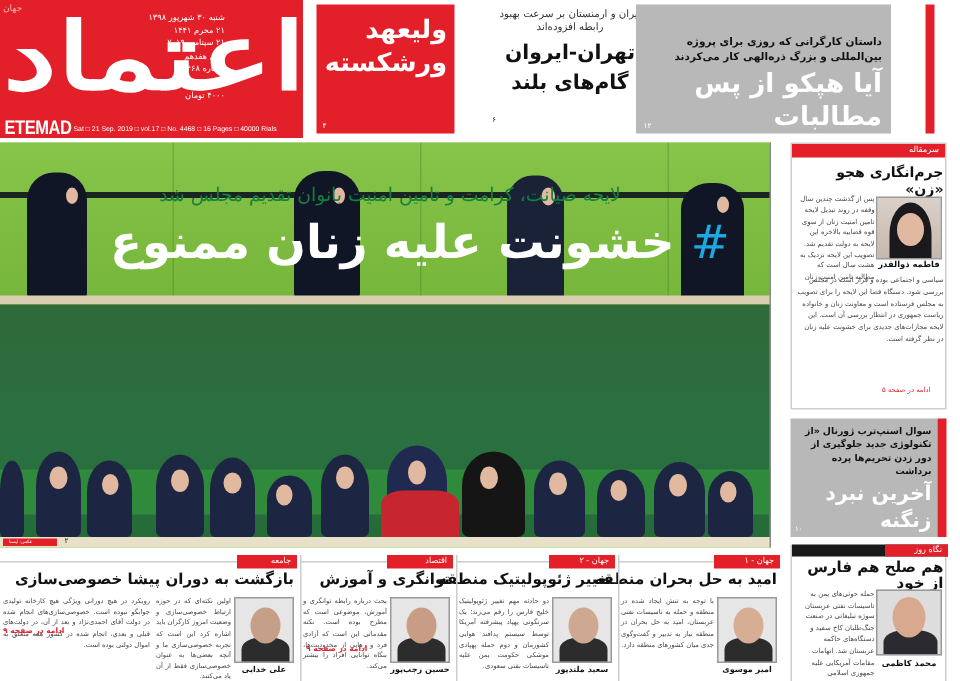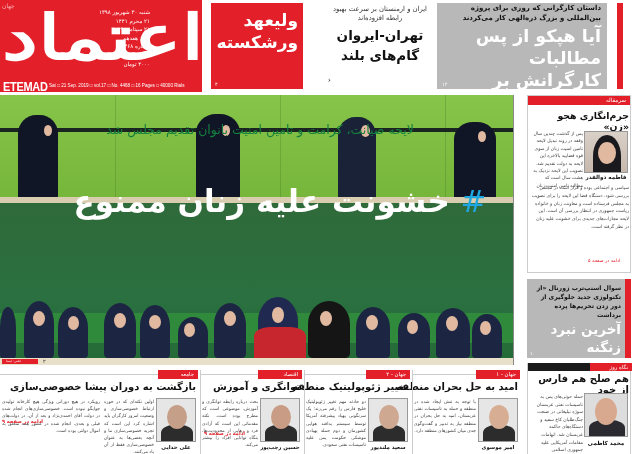--- a/index.html
+++ b/index.html
@@ -23,21 +23,21 @@
   #topbox-red .head { font-size: 17px; font-weight: bold; line-height: 22px; margin-top: 2px; }
   #topbox-red .pg { left: 4px; bottom: 2px; font-size: 5px; }
 
   
   #topbox-white { left: 306px; top: 3px; width: 108px; height: 86px; color: #111; padding: 2px 2px; text-align: center; margin-left: 20px; }
   #topbox-white .kicker { font-size: 6.8px; line-height: 9px; color: #333; }
   #topbox-white .head { font-size: 13.5px; font-weight: bold; line-height: 20px; margin-top: 2px; }
   #topbox-white .pg { left: 2px; bottom: 6px; font-size: 5px; color: #333; }
 
   
-  #topbox-gray { left: 424px; top: 3px; width: 170px; height: 86px; background: #b9b8b8; padding: 0 6px; margin-left: 13px; }
+  #topbox-gray { left: 424px; top: 3px; width: 170px; height: 86px; background: #b9b8b8; padding: 20px 6px; }
   #topbox-gray-bar { left: 617px; top: 3px; width: 6px; height: 86px; background: #e3202a; }
   #topbox-gray .kicker { font-size: 7px; font-weight: bold; line-height: 10px; color: #111; }
   #topbox-gray .head { font-size: 17.5px; font-weight: bold; line-height: 22px; color: #fff; margin-top: 2px; }
   #topbox-gray .pg { left: 5px; bottom: 2px; font-size: 5px; color: #fff; }
 
   
   #photo-panel { left: 0; top: 95px; width: 514px; height: 270px; background: #7bbd3e; overflow: hidden; border-right: 1px solid #888; }
   #photo-wall { left: 0; top: 0; width: 514px; height: 103px; background: linear-gradient(180deg,#86c44a 0%,#76b63a 100%); }
   #photo-rail { left: 0; top: 33px; width: 514px; height: 4px; background: #1a2420; }
   .panel-line { top: 0; width: 1px; height: 103px; background: rgba(60,100,30,0.25); }
@@ -45,21 +45,21 @@
   #photo-lower { left: 0; top: 108px; width: 514px; height: 155px; background: linear-gradient(180deg,#2f6a3a 0%,#2b7040 60%,#256b38 100%); }
   #bench { left: 0; top: 218px; width: 514px; height: 30px; background: #2f8a3c; }
   .figure-standing { background: #101626; border-radius: 45% 45% 8% 8% / 22% 22% 4% 4%; }
   .figure-seated { background: #1c2642; border-radius: 50% 50% 12% 12% / 40% 40% 8% 8%; }
   .face { background: #e1b9a0; border-radius: 50%; }
   #photo-caption-bar { left: 0; top: 263px; width: 514px; height: 7px; background: #e8e0c8; }
   #caption-tag { left: 2px; top: 264px; width: 36px; height: 5px; background: #e3202a; font-size: 3px; color: #fff; line-height: 5px; padding-left: 4px; }
   #caption-pg { left: 43px; top: 263px; font-size: 5px; color: #222; line-height: 7px; }
 
   #main-kicker { left: 70px; top: 122px; width: 380px; text-align: center; color: #15803d; font-size: 12.5px; line-height: 16px; }
-  #main-headline { left: 70px; top: 140px; width: 420px; text-align: center; color: #fff; font-size: 31px; font-weight: bold; line-height: 44px; direction: rtl; margin-top: 39px; }
+  #main-headline { left: 70px; top: 140px; width: 420px; text-align: center; color: #fff; font-size: 31px; font-weight: bold; line-height: 44px; direction: rtl; }
   #hash { color: #1fa7e1; font-weight: normal; }
   .side-label { height: 9px; font-size: 5.6px; color: #fff; line-height: 9px; padding-right: 4px; direction: rtl; text-align: right; }
   #editorial { left: 527px; top: 95px; width: 104px; height: 178px; border: 1px solid #ccc; }
   #editorial .title { left: 3px; top: 14px; width: 98px; font-size: 9.4px; font-weight: bold; color: #111; }
   #editorial-photo { left: 56px; top: 35px; width: 44px; height: 42px; border: 1px solid #999; background: linear-gradient(180deg,#d9d0c8 0%,#c7b8ac 100%); overflow: hidden; }
   #editorial-photo .hood { left: 8px; top: 3px; width: 28px; height: 42px; background: #1a1a1e; border-radius: 50% 50% 10% 10%; }
   #editorial-photo .face { left: 13px; top: 10px; width: 18px; height: 22px; }
   #editorial-author { left: 56px; top: 78px; width: 44px; font-size: 5.6px; font-weight: bold; text-align: center; color: #111; }
   #editorial-text1 { left: 3px; top: 34px; width: 52px; font-size: 4.6px; line-height: 7.4px; color: #444; }
   #editorial-text2 { left: 3px; top: 88px; width: 98px; font-size: 4.6px; line-height: 7.8px; color: #444; }

